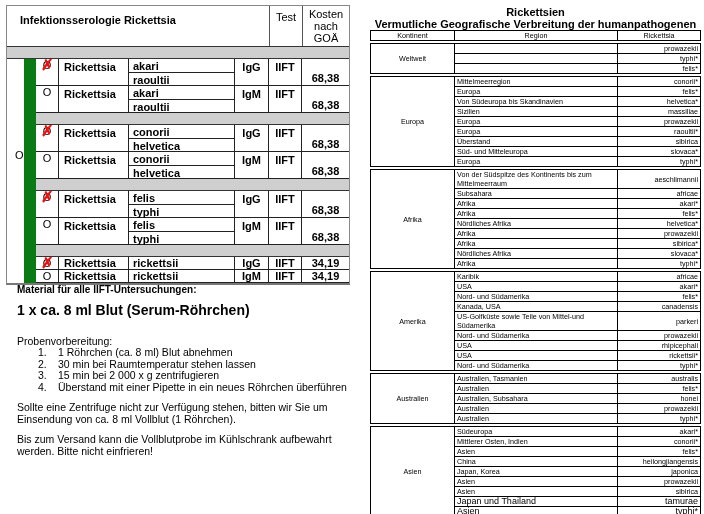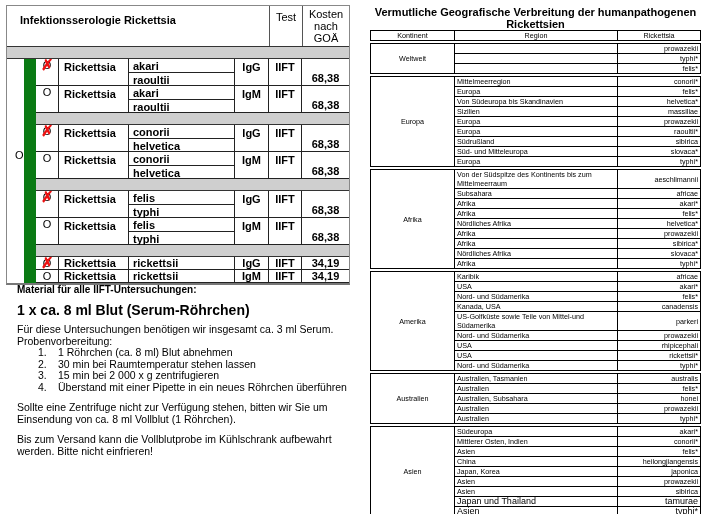--- a/index.html
+++ b/index.html
@@ -161,37 +161,37 @@
           </div>
         </div>
     </div>
   </div>
 </div>
 
 <div class="mat">
   <h3>Material für alle IIFT-Untersuchungen:</h3>
   <h2>1 x ca. 8 ml Blut (Serum-Röhrchen)</h2>
   <p>
-    <span>Für diese Untersuchungen benötigen wir insgesamt ca. 3 ml Serum.</span><br>
+    <br>
     <span>Probenvorbereitung:</span>
   </p>
   <ol id="steps">
       <li><span class="n">1.</span><span>1 Röhrchen (ca. 8 ml) Blut abnehmen</span></li>
       <li><span class="n">2.</span><span>30 min bei Raumtemperatur stehen lassen</span></li>
       <li><span class="n">3.</span><span>15 min bei 2 000 x g zentrifugieren</span></li>
       <li><span class="n">4.</span><span>Überstand mit einer Pipette in ein neues Röhrchen überführen</span></li>
     </ol>
   <p class="gap">Sollte eine Zentrifuge nicht zur Verfügung stehen, bitten wir Sie um Einsendung von ca. 8 ml Vollblut (1 Röhrchen).</p>
   <p class="gap">Bis zum Versand kann die Vollblutprobe im Kühlschrank aufbewahrt werden. Bitte nicht einfrieren!</p>
 </div>
 
 <div id="right">
   <div class="rt-title">
+    <div>Rickettsien</div>
     <div>Vermutliche Geografische Verbreitung der humanpathogenen</div>
-    <div>Rickettsien</div>
   </div>
   <table class="rt-table" id="rt">
     <thead>
       <tr>
         <th>Kontinent</th>
         <th>Region</th>
         <th>Rickettsia</th>
       </tr>
     </thead>
     <tbody id="rt-body">
@@ -233,21 +233,21 @@
         </tr>
         <tr>
           <td class="reg">Europa</td>
           <td class="ric">prowazekii</td>
         </tr>
         <tr>
           <td class="reg">Europa</td>
           <td class="ric">raoultii*</td>
         </tr>
         <tr>
-          <td class="reg">Südrußland</td>
+          <td class="reg">Überstand</td>
           <td class="ric">sibirica</td>
         </tr>
         <tr>
           <td class="reg">Süd- und Mitteleuropa</td>
           <td class="ric">slovaca*</td>
         </tr>
         <tr>
           <td class="reg">Europa</td>
           <td class="ric">typhi*</td>
         </tr>

